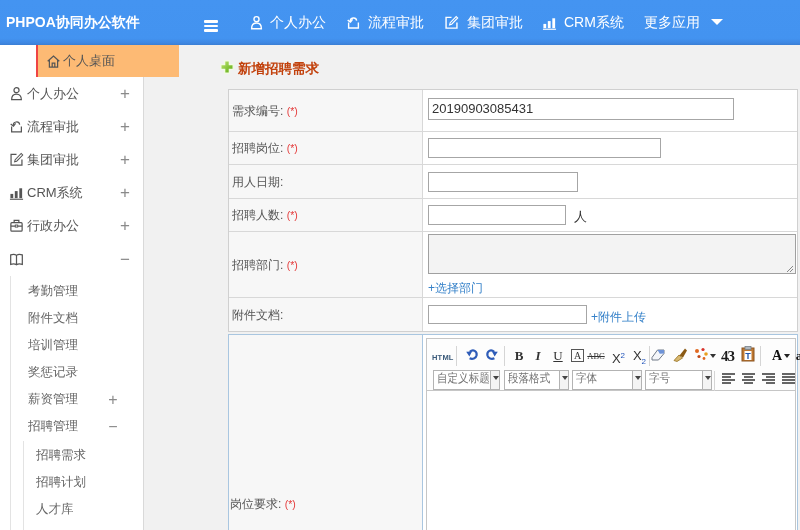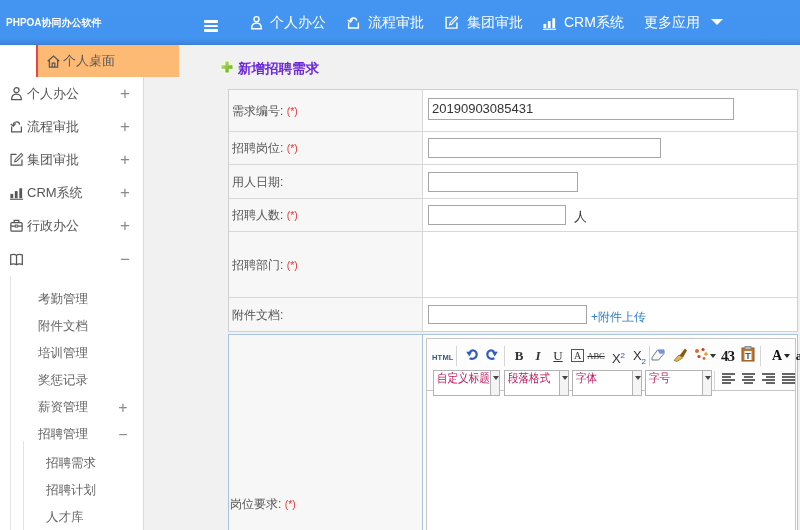--- a/index.html
+++ b/index.html
@@ -4,49 +4,49 @@
 <style>
 * { margin:0; padding:0; box-sizing:border-box; }
 html,body { width:800px; height:530px; overflow:hidden; }
 body { font-family:"Liberation Sans", sans-serif; background:#f1f1f1; position:relative; }
 .abs { position:absolute; }
 
 
 #header { position:absolute; left:0; top:0; width:800px; height:45px;
   background:linear-gradient(180deg,#4494f1 0%,#4393f0 85%,#3e88e3 95%,#3a7ed4 100%); }
 #logo { position:absolute; left:6px; top:0; line-height:45px; color:#fff;
-  font-size:10px; font-weight:bold; }
+  font-size:14px; font-weight:bold; }
 .hbar { position:absolute; left:204px; width:14px; height:2.5px; background:#fff; border-radius:1px; }
 .navtxt { position:absolute; top:0; line-height:44px; color:#fff; font-size:14px; font-weight:500; }
 .navico { position:absolute; top:15px; }
 #caret { position:absolute; left:711px; top:19px; width:0; height:0;
   border-left:6px solid transparent; border-right:6px solid transparent; border-top:6px solid #fff; }
 
 
 #sidebar { position:absolute; left:0; top:45px; width:144px; height:485px;
   background:#fff; border-right:1px solid #d9d9d9; }
 .sitem { position:absolute; left:0; width:143px; height:33px; line-height:33px;
   font-size:13px; color:#555; }
 .sitem .txt { position:absolute; left:27px; top:0; }
 .sitem .ico { position:absolute; left:9px; top:9px; }
 .pm { position:absolute; left:117px; top:0; width:16px; text-align:center;
   font-size:17px; color:#8a8a8a; font-weight:300; }
 .sel { background:#fdba74; border-left:2px solid #ef4444;margin-left:36px; }
 .sel .txt { left:25px; }
 .sel .ico { left:8px; }
-.sub { position:absolute; left:13px; width:153px; height:27px; line-height:27px;
-  font-size:12.5px; color:#666;margin-top:8px; }
+.sub { position:absolute; left:3px; width:153px; height:27px; line-height:27px;
+  font-size:12.5px; color:#666; }
 .sub .txt { position:absolute; left:25px; }
 .sub .pm { left:102px; font-size:16px; }
 .sub2 .txt { left:33px; }
 #vline1 { position:absolute; left:10px; top:276px; width:1px; height:254px; background:#e3e3e3; }
 #vline2 { position:absolute; left:23px; top:441px; width:1px; height:89px; background:#e3e3e3; }
 
 
-#title { position:absolute; left:238px; top:60px; font-size:13.5px; font-weight:bold; color:#6d28d9; }
+#title { position:absolute; left:238px; top:60px; font-size:13.5px; font-weight:bold; color:#c2410c; }
 
 
 #t1 { position:absolute; left:228px; top:89px; width:570px; background:#fff;
   border:1px solid #d0d0d0; }
 .row { position:relative; border-top:1px solid #d8d8d8; }
 .row:first-child { border-top:none; }
 .lab { position:absolute; left:0; top:0; bottom:0; width:194px; background:#f7f7f7;
   border-right:1px solid #d8d8d8; font-size:12px; color:#555; }
 .lab span.t { position:absolute; left:3px; top:50%; transform:translateY(-50%); white-space:nowrap; }
 .red { color:#e43c3c; font-size:10.5px; }
@@ -59,22 +59,22 @@
 #t2 { position:absolute; left:228px; top:334px; width:570px; height:200px; background:#fff;
   border:1px solid #a9c6e0; }
 #t2lab { position:absolute; left:0; top:0; bottom:0; width:194px; background:#f7f7f7;
   border-right:1px solid #a9c6e0; font-size:12px; color:#555; }
 #editor { position:absolute; left:197px; top:3px; width:370px; height:200px;
   border:1px solid #c6c6c6; background:#fff; }
 #tbar { position:absolute; left:0; top:0; right:0; height:52px; background:#fdfdfd;
   border-bottom:1px solid #c6c6c6; }
 .ti { position:absolute; top:8px; height:18px; line-height:18px; font-size:13px; color:#333; text-align:center; }
 .tsep { position:absolute; top:7px; width:1px; height:20px; background:#d5d5d5; }
-.tsel { position:absolute; top:31px; height:26px; background:#fff; border:1px solid #b3b3b3;
-  font-size:12px; color:#be185d; line-height:13px; white-space:nowrap; overflow:hidden; }
+.tsel { position:absolute; top:31px; height:20px; background:#fff; border:1px solid #b3b3b3;
+  font-size:12px; color:#737373; line-height:13px; white-space:nowrap; overflow:hidden; }
 .tsel .dd { position:absolute; right:0; top:0; bottom:0; width:9px; border-left:1px solid #b3b3b3;
   background:#f4f4f4; }
 .tsel .dd:after { content:""; position:absolute; left:2px; top:5px; width:0; height:0;
   border-left:3px solid transparent; border-right:3px solid transparent; border-top:4px solid #444; }
 .tsel .stxt { position:absolute; left:3px; top:1px; display:inline-block; transform:scale(0.88,1); transform-origin:0 0; }
 .alico { position:absolute; top:34px; width:13px; height:11px; }
 .alico i { position:absolute; left:0; height:2px; background:#666; display:block; }
 </style>
 </head>
 <body>
@@ -251,20 +251,27 @@
       </div>
     <div class="val">
         <div class="inp" style="left:4px;top:6px;width:138px;height:20px"></div>
       <span style="position:absolute;left:150px;top:9px;font-size:13px;color:#333">人</span>
       </div>
   </div>
   <div class="row" style="height:66px">
     <div class="lab">
         <span class="t">招聘部门: <span class="red">(*)</span></span>
       </div>
+    <div class="val">
+      <div class="inp" style="left:4px;top:2px;width:368px;height:40px;background:#f3f3f3;border-color:#a0a0a0"></div>
+      <svg style="position:absolute;left:362px;top:33px" width="8" height="8" viewBox="0 0 8 8">
+        <path d="M7 1 L1 7 M7 4 L4 7" stroke="#888" stroke-width="1" fill="none"></path>
+      </svg>
+      <div class="lnk" style="left:4px;top:48px">+选择部门</div>
+    </div>
   </div>
   <div class="row" style="height:34px">
     <div class="lab">
         <span class="t">附件文档:</span>
       </div>
     <div class="val">
         <div class="inp" style="left:4px;top:7px;width:159px;height:19px"></div>
       <div class="lnk" style="left:167px;top:11px">+附件上传</div>
       </div>
   </div>

